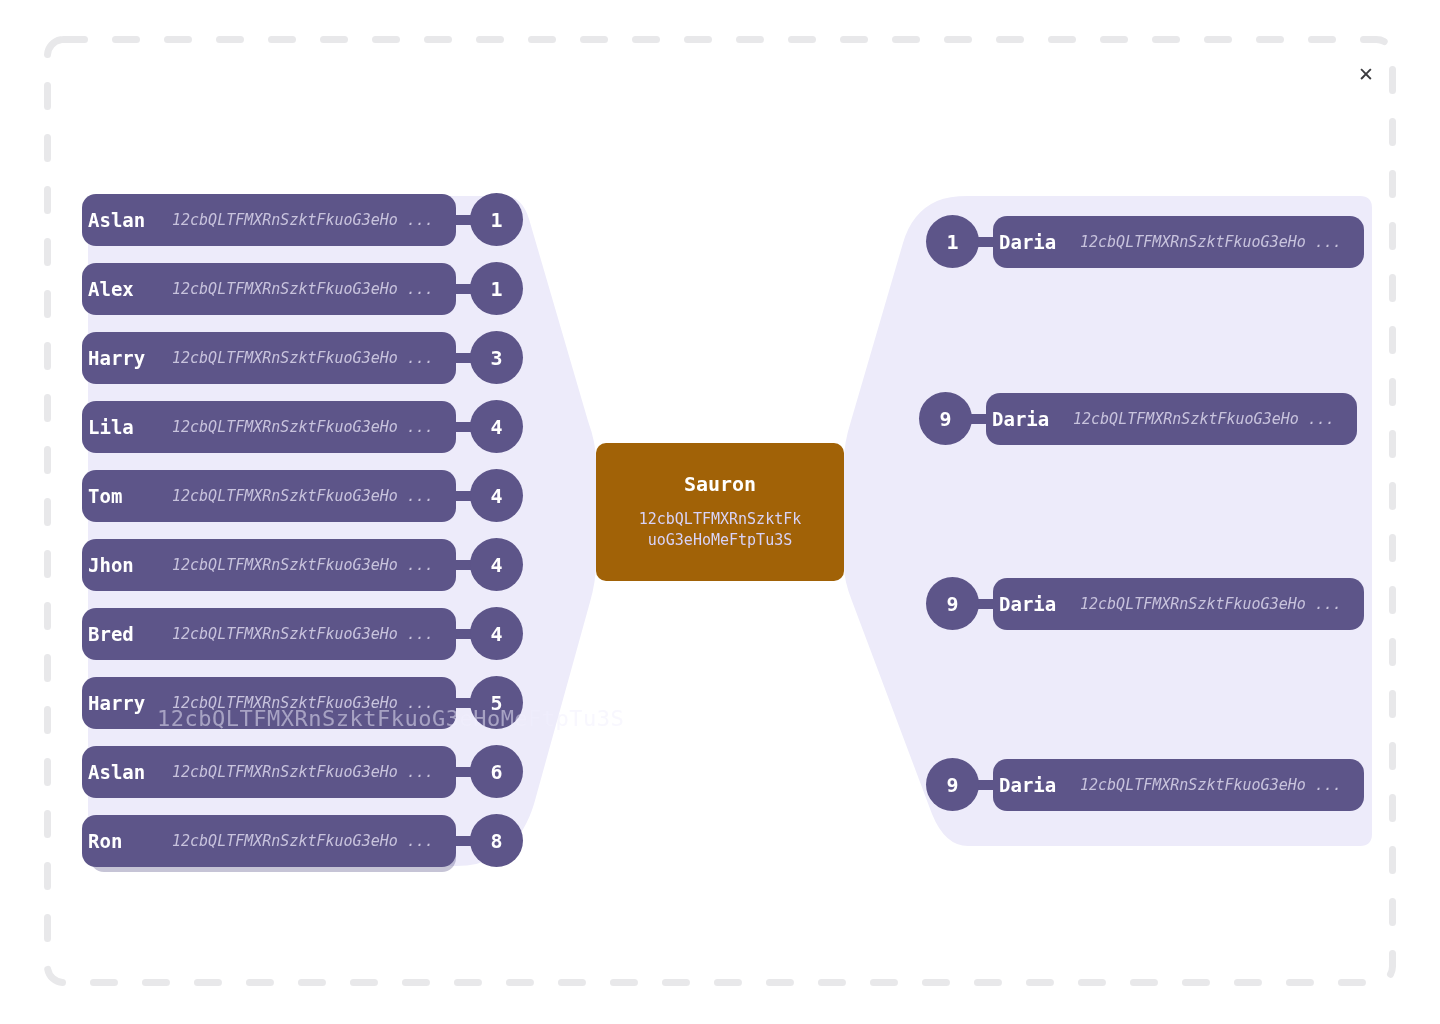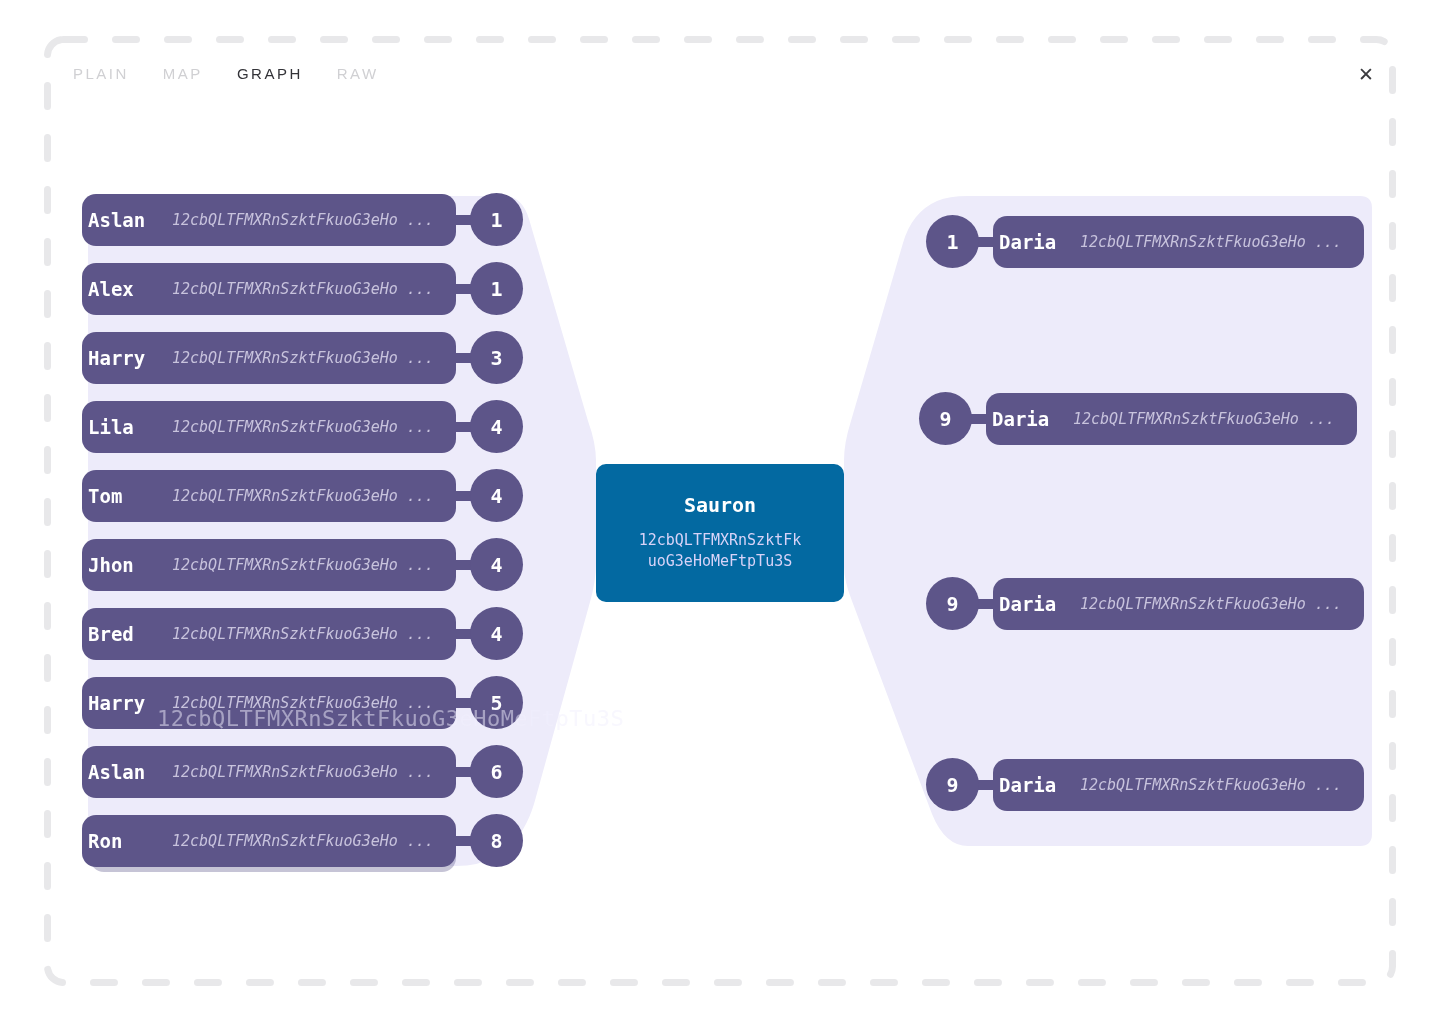--- a/index.html
+++ b/index.html
@@ -26,21 +26,21 @@
   .nm{color:#ffffff;font-weight:bold;font-size:19px;white-space:nowrap;}
   .lnm{width:84px;}
   .rnm{width:81px;}
   .hash{color:#c8c3dd;font-size:15px;white-space:nowrap;font-style:italic;}
   .conn{width:20px;height:10px;background:#5d5589;margin:0 -3px;z-index:1;}
   .badge{width:53px;height:53px;border-radius:50%;background:#5d5589;color:#ffffff;
          font-weight:bold;font-size:20px;display:flex;align-items:center;justify-content:center;
          flex:0 0 53px;z-index:2;}
 
   
-  .center-node{position:absolute;left:596px;top:464px;width:248px;height:138px;background:#0369a1;
+  .center-node{position:absolute;left:596px;top:443px;width:248px;height:138px;background:#a16207;
                border-radius:10px;z-index:2;text-align:center;cursor:pointer;}
   .center-title{color:#ffffff;font-weight:bold;font-size:20px;margin-top:29px;}
   .center-hash{color:#d8d3f8;font-size:15px;line-height:21px;margin-top:13px;}
 
   
   .ghost{position:absolute;left:157px;top:706px;font-size:22px;letter-spacing:0.5px;
          color:rgba(242,240,253,0.5);z-index:4;white-space:nowrap;pointer-events:none;}
   .echo{position:absolute;left:90px;top:822px;width:366px;height:50px;border-radius:14px;
         background:rgba(93,85,137,0.35);z-index:1;}
 </style>
@@ -52,26 +52,20 @@
   <svg class="bglayer" width="1440" height="1024" viewBox="0 0 1440 1024">
     <rect x="47.5" y="39.5" width="1345" height="943" rx="16" fill="none" stroke="#e8e8ea" stroke-width="7" stroke-dasharray="21 31" stroke-linecap="round"></rect>
     <path fill="#edebfa" d="M 100 196 L 504 196 Q 522 196 529 219 L 588 421 Q 596 443 596 461
              L 596 563 Q 596 581 590 602 L 534 804 Q 522 843 494 857 Q 479 866 456 866
              L 100 866 Q 88 866 88 854 L 88 208 Q 88 196 100 196 Z"></path>
     <path fill="#edebfa" d="M 844 460 Q 844 443 851 421 L 903 243 Q 912 212 937 201 Q 949 196 968 196
              L 1360 196 Q 1372 196 1372 208 L 1372 834 Q 1372 846 1360 846 L 968 846
              Q 945 846 932 814 L 852 601 Q 844 581 844 566 Z"></path>
   </svg>
 
-  <nav class="tabs">
-    <div class="tab">PLAIN</div>
-    <div class="tab">MAP</div>
-    <div class="tab active">GRAPH</div>
-    <div class="tab">RAW</div>
-  </nav>
   <div class="closebtn">✕</div>
 
   <div class="lrow" style="top:193px">
     <div class="bar lbar">
         <span class="nm lnm">Aslan</span>
         <span class="hash">12cbQLTFMXRnSzktFkuoG3eHo ...</span>
       </div>
     <div class="conn"></div>
     <div class="badge">1</div>
   </div>

